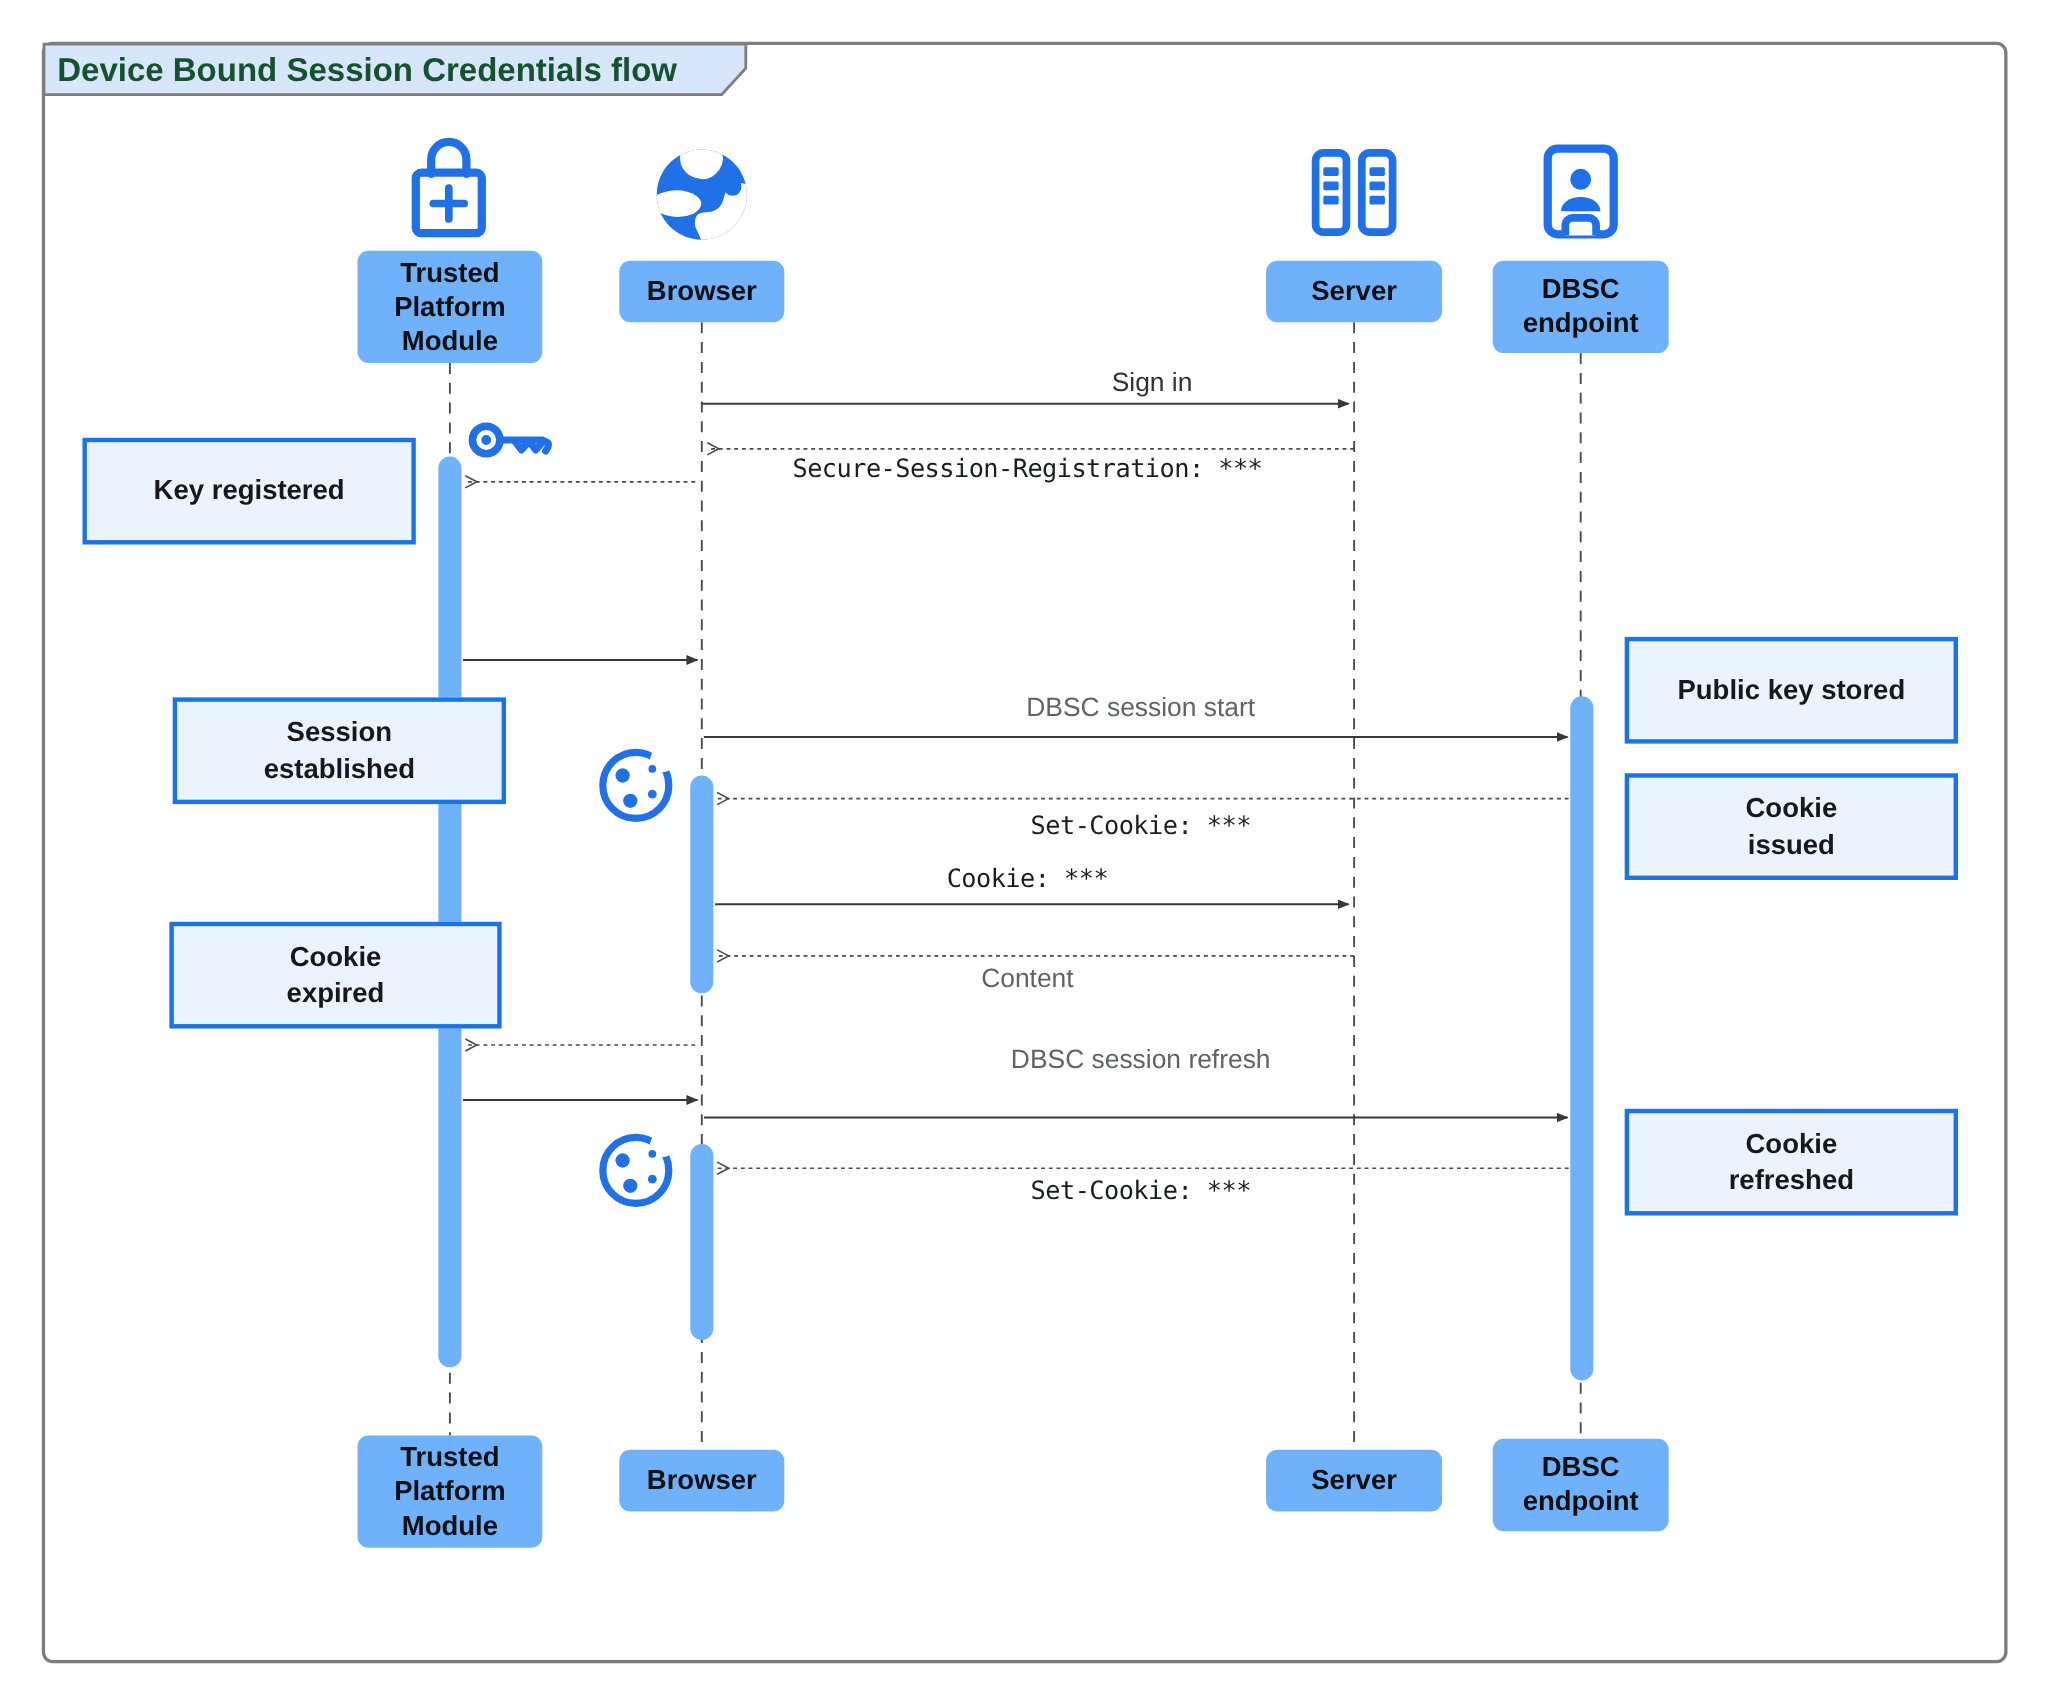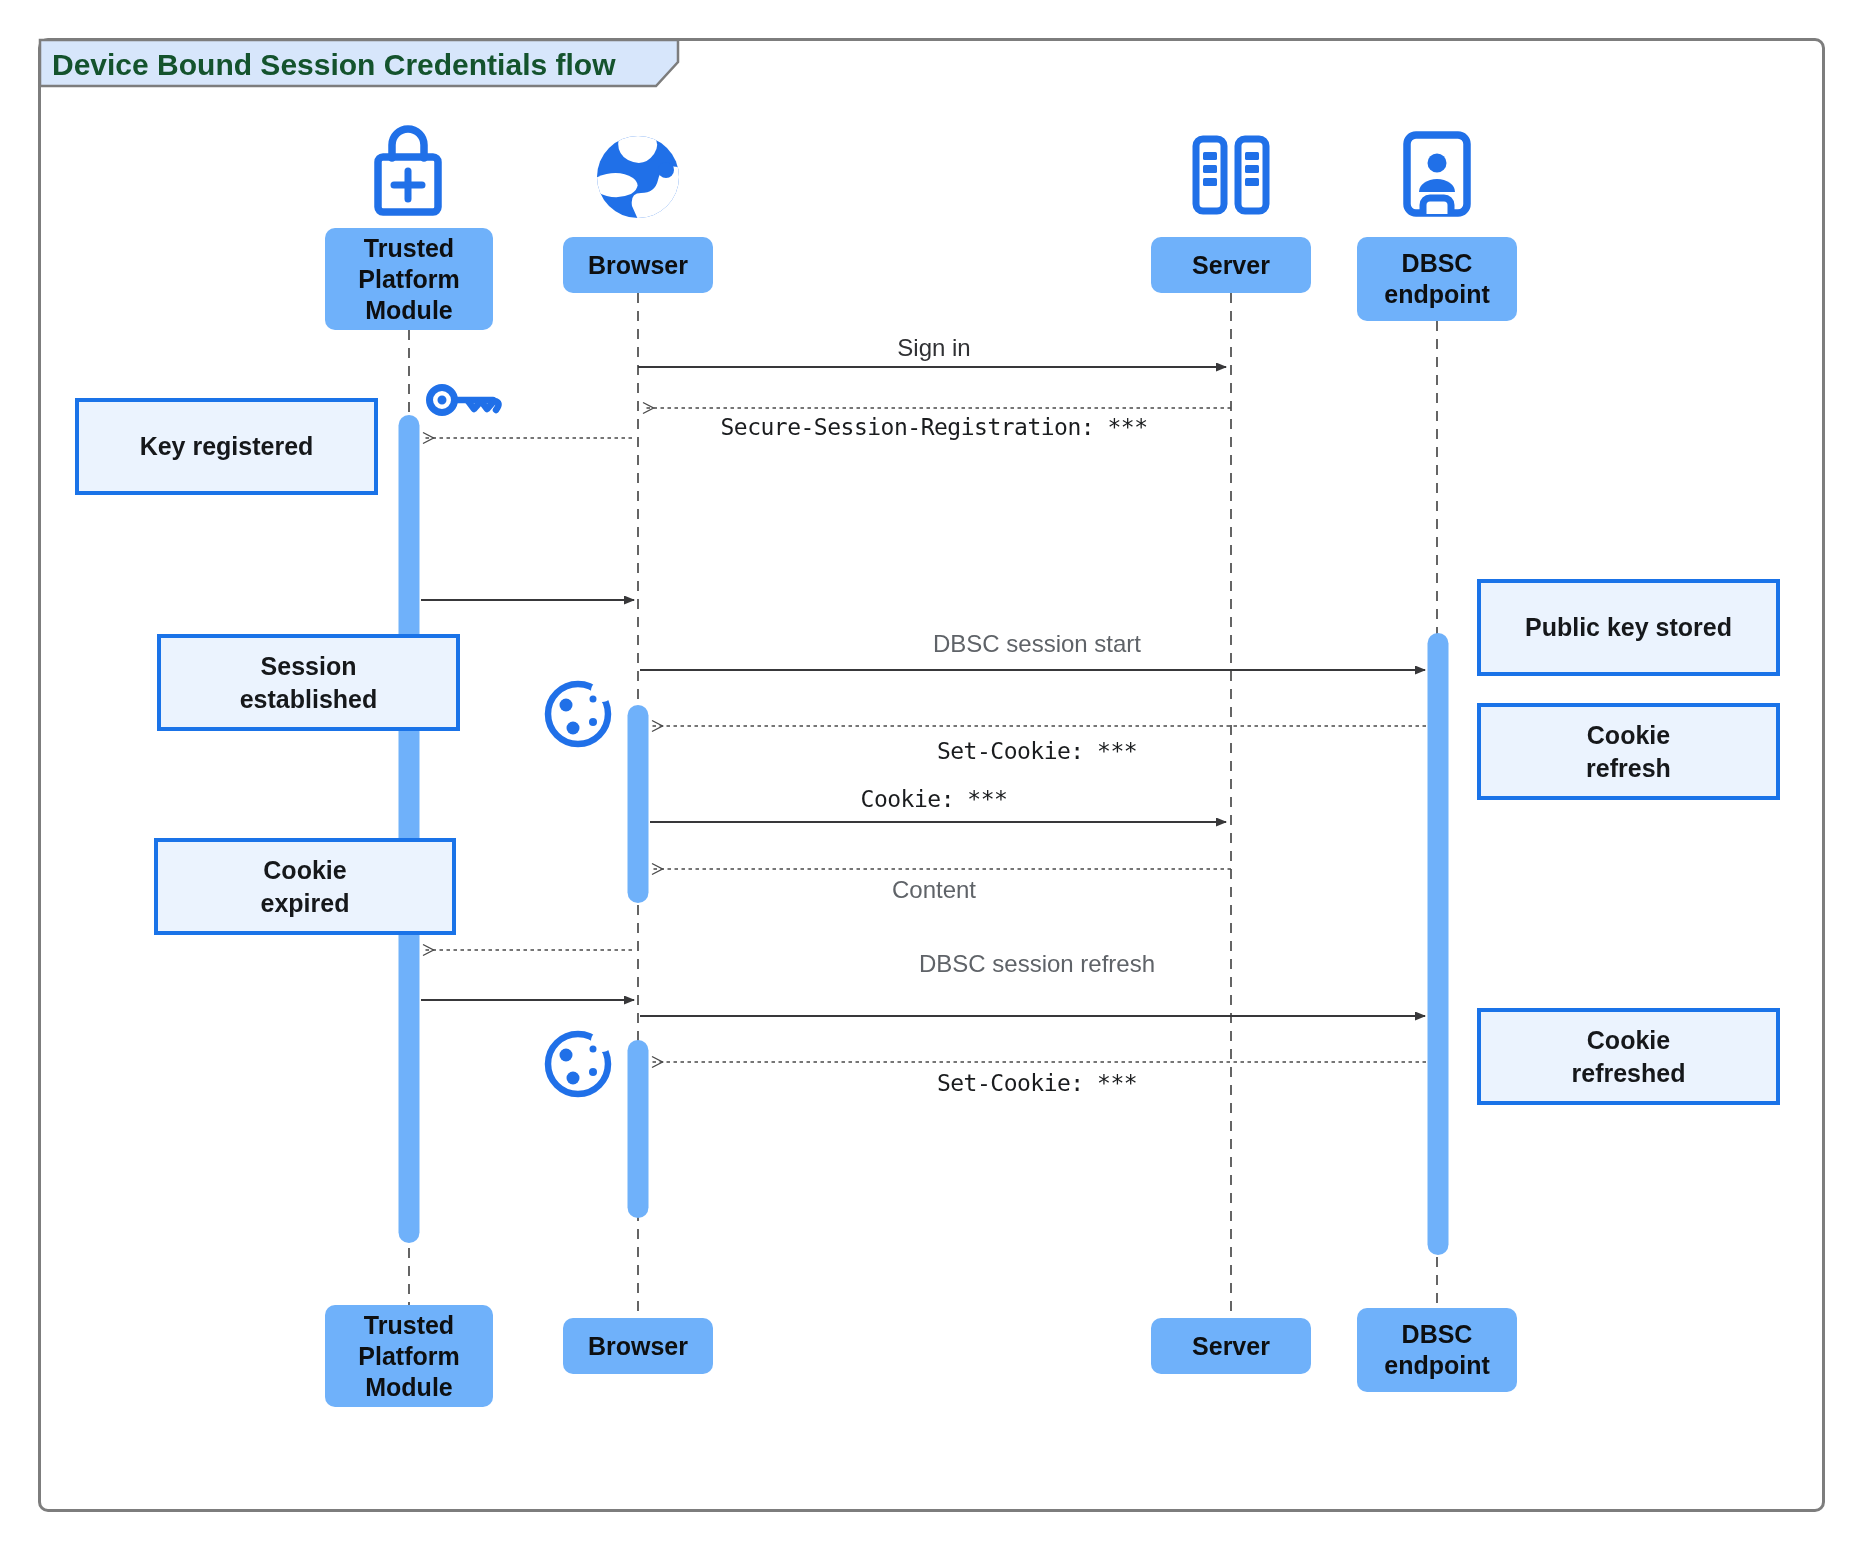--- a/index.html
+++ b/index.html
@@ -29,21 +29,21 @@
   .pbox span{display:block;}
   .note{position:absolute;background:var(--note-fill);border:4px solid var(--note-border);
         display:flex;flex-direction:column;align-items:center;justify-content:center;
         font-weight:700;font-size:25px;color:#16181B;line-height:33px;text-align:center;
         box-sizing:border-box;z-index:4;}
   .note span{display:block;}
   .mlabel{position:absolute;text-align:center;font-size:24px;z-index:4;white-space:nowrap;}
   .mono{font-family:"DejaVu Sans Mono","Liberation Mono",monospace;font-size:23px;
         color:var(--mono-text);font-weight:500;letter-spacing:-0.5px;}
   .gray{color:var(--label-gray);}
-  .dark{color:var(--label-dark);}
+  .dark{color:var(--label-dark);text-align:right;}
   .title-tab{position:absolute;left:52px;top:45px;width:600px;height:40px;
              font-size:30px;font-weight:800;color:#14532d;z-index:5;
              display:flex;align-items:center;}
 </style>
 </head>
 <body>
 
 <div class="canvas">
 
   <div class="frame"></div>
@@ -181,21 +181,21 @@
   <div class="note" style="left:75px;top:398px;width:303px;height:97px;">
     <span>Key registered</span>
     <span></span>
   </div>
   <div class="note" style="left:157px;top:634px;width:303px;height:97px;">
     <span>Session</span>
     <span>established</span>
   </div>
   <div class="note" style="left:1477px;top:703px;width:303px;height:97px;">
     <span>Cookie</span>
-    <span>refresh</span>
+    <span>issued</span>
   </div>
   <div class="note" style="left:154px;top:838px;width:302px;height:97px;">
     <span>Cookie</span>
     <span>expired</span>
   </div>
   <div class="note" style="left:1477px;top:1008px;width:303px;height:97px;">
     <span>Cookie</span>
     <span>refreshed</span>
   </div>
 

